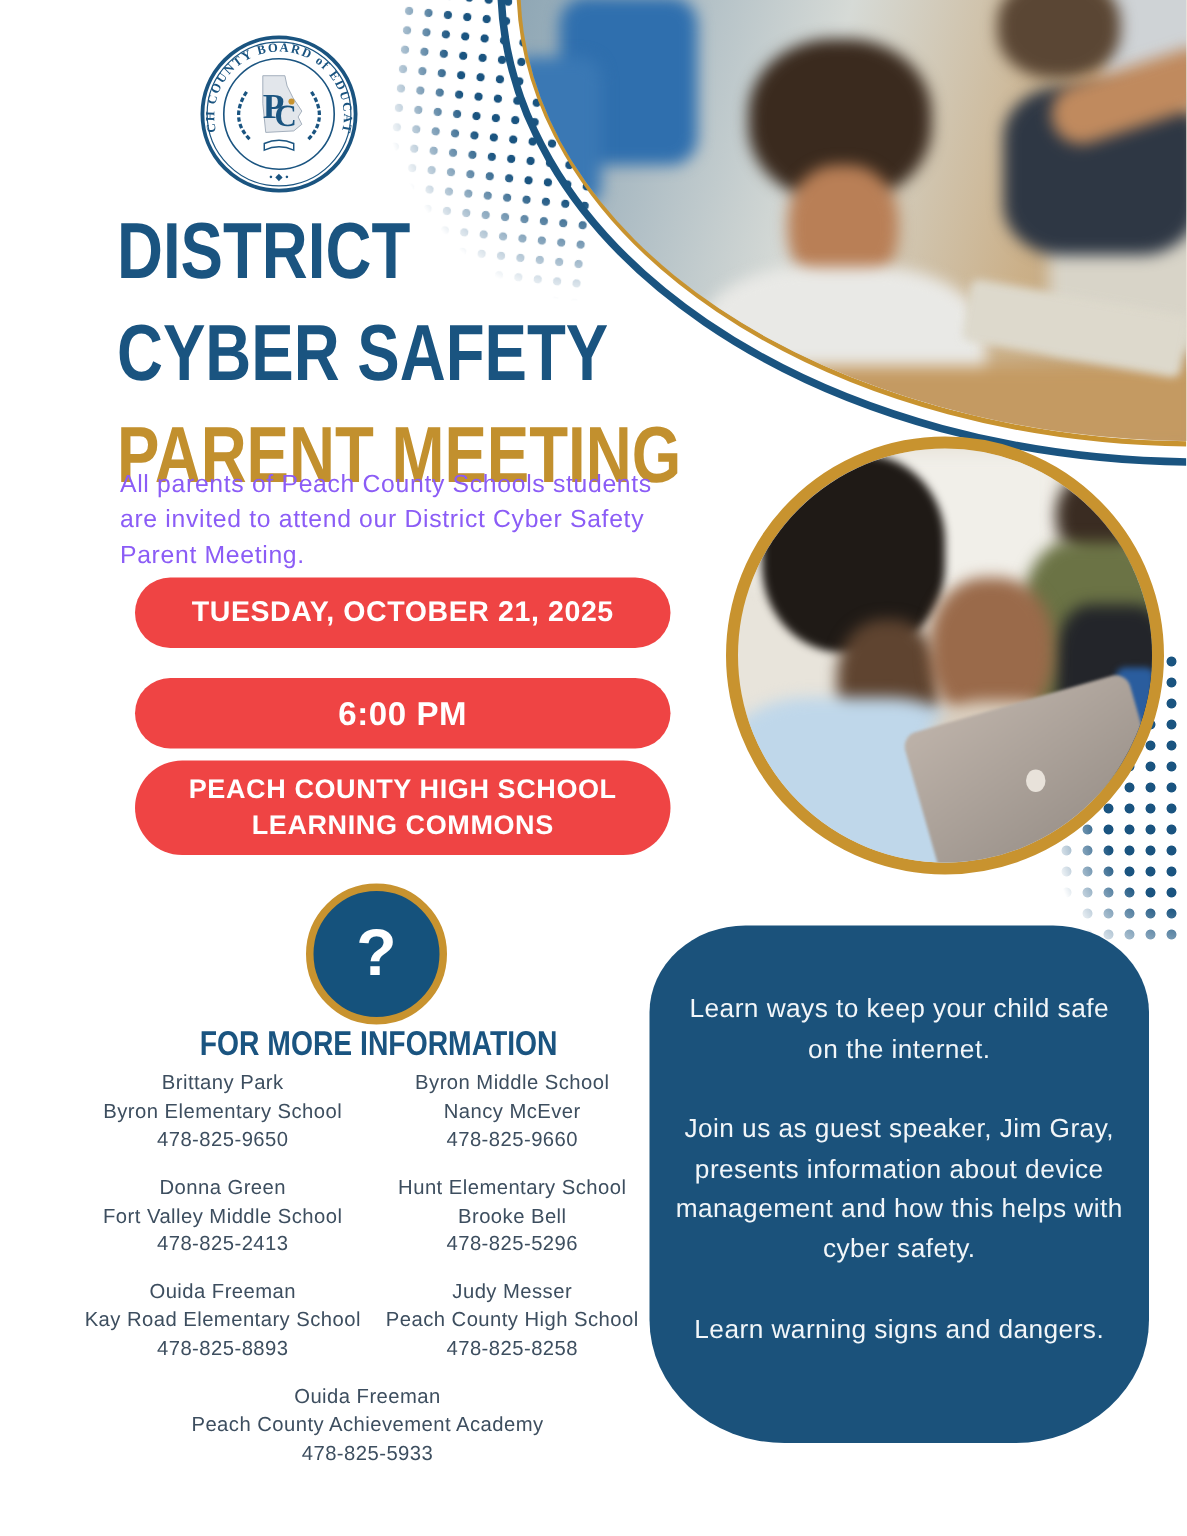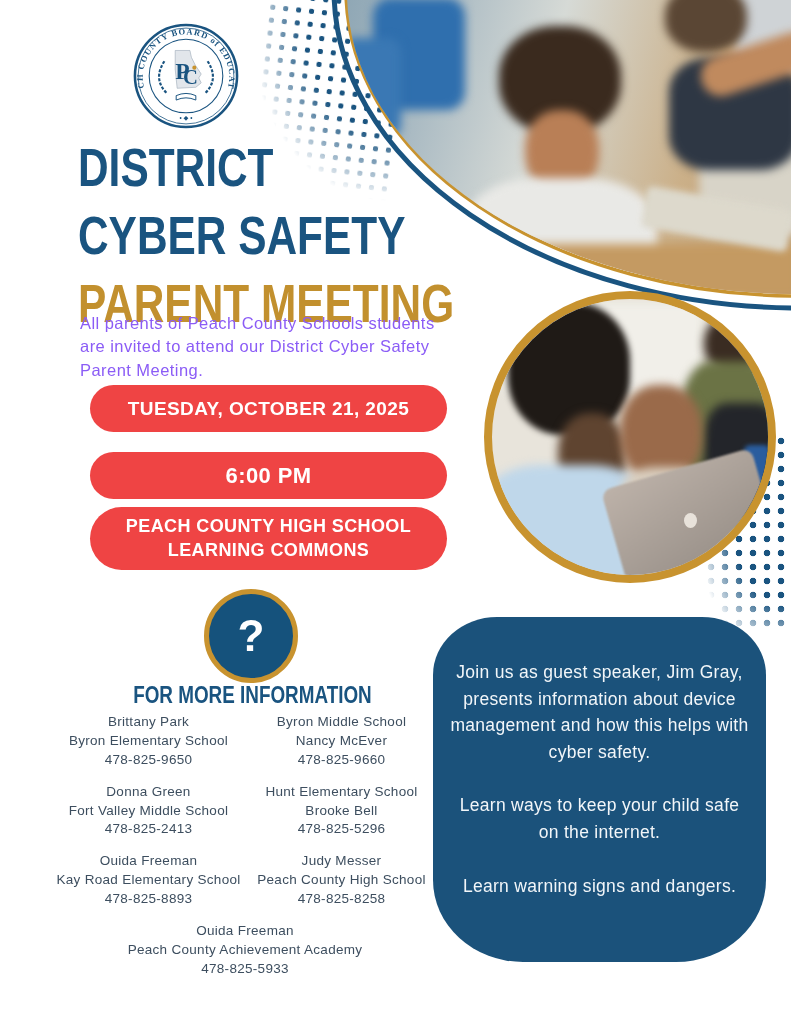--- a/index.html
+++ b/index.html
@@ -183,18 +183,18 @@
       <div>478-825-8258</div>
     </div>
     <div class="contact span2">
       <div>Ouida Freeman</div>
       <div>Peach County Achievement Academy</div>
       <div>478-825-5933</div>
     </div>
   </div>
 
   <div class="speaker-box">
+    <p>Learn ways to keep your child safe on the internet.</p>
     <p>Join us as guest speaker, Jim Gray, presents information about device management and how this helps with cyber safety.</p>
-    <p>Learn ways to keep your child safe on the internet.</p>
     <p>Learn warning signs and dangers.</p>
   </div>
 
 </div>
 
 </body></html>

